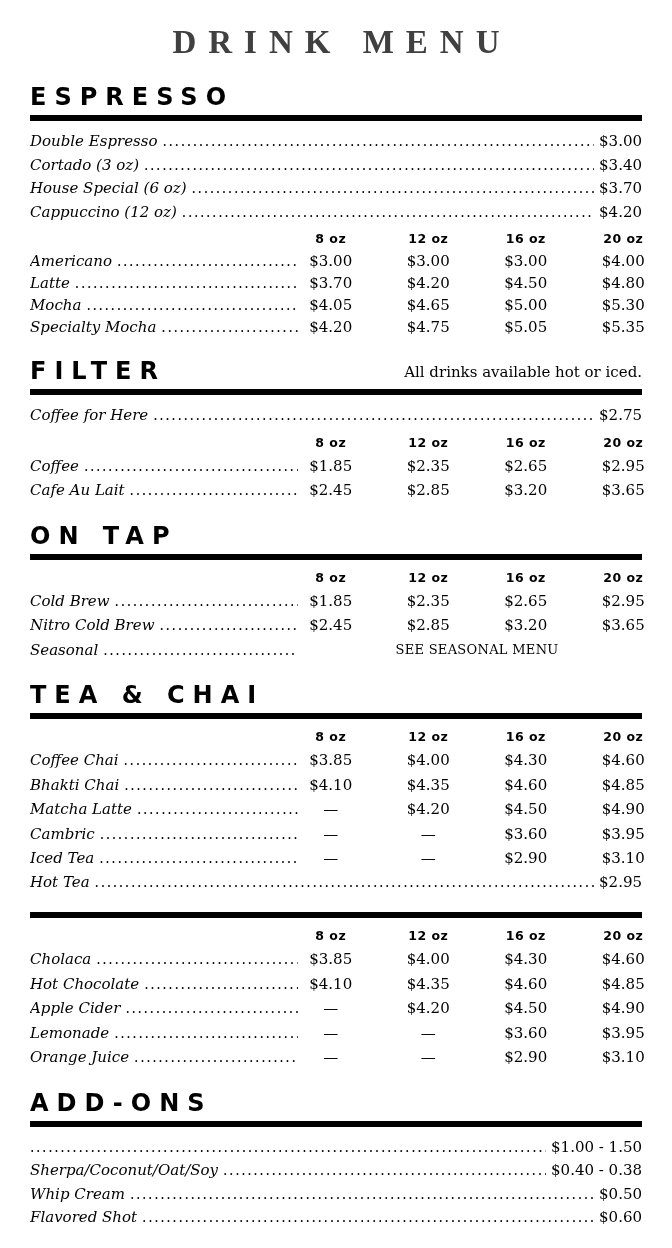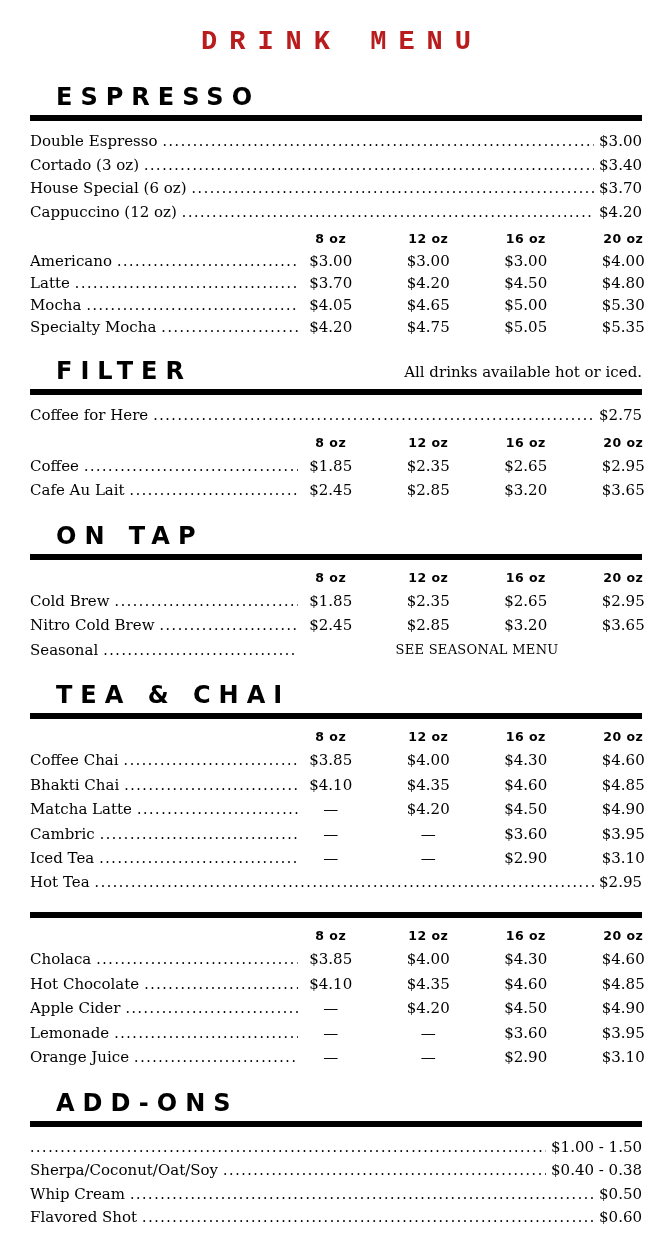--- a/index.html
+++ b/index.html
@@ -12,44 +12,43 @@
   }
   .page {
     width: 672px;
     min-height: 1248px;
     padding: 20px 30px 22px 30px;
   }
 
   
   .title {
     text-align: center;
-    font-family: Liberation Mono, monospace;
+    font-family: Liberation Serif, serif;
     font-weight: 800;
-    font-size: 27px;
+    font-size: 33px;
     line-height: 44px;
     letter-spacing: 12px;
     text-indent: 12px;
-    color: #b91c1c;
+    color: #404040;
   }
 
   
   .sec { margin-top: 18px; }
   .sec-head {
     display: flex;
     justify-content: space-between;
     align-items: flex-end;
   }
   .sec-title {
     font-family: "DejaVu Sans", sans-serif;
     font-weight: 800;
     font-size: 24px;
     line-height: 30px;
     letter-spacing: 8px;
     white-space: nowrap;
-    margin-left: 26px;
   }
   .sec-note {
     font-size: 15px;
     line-height: 22px;
     padding-bottom: 3px;
     white-space: nowrap;
   }
   .rule {
     height: 6px;
     background: #000;
@@ -57,21 +56,21 @@
     margin-bottom: 9px;
   }
 
   
   .full-row {
     display: flex;
     align-items: baseline;
     font-size: 15px;
     line-height: 23.5px;
   }
-  .nm { white-space: nowrap; padding-right: 5px; }
+  .nm { white-space: nowrap; padding-right: 5px; font-style: italic; }
   .dots {
     flex: 1;
     overflow: hidden;
     white-space: nowrap;
     min-width: 0;
   }
   .dots::before {
     content: "......................................................................................................................................................................................................................";
     font-size: 14px;
     letter-spacing: 1.6px;

